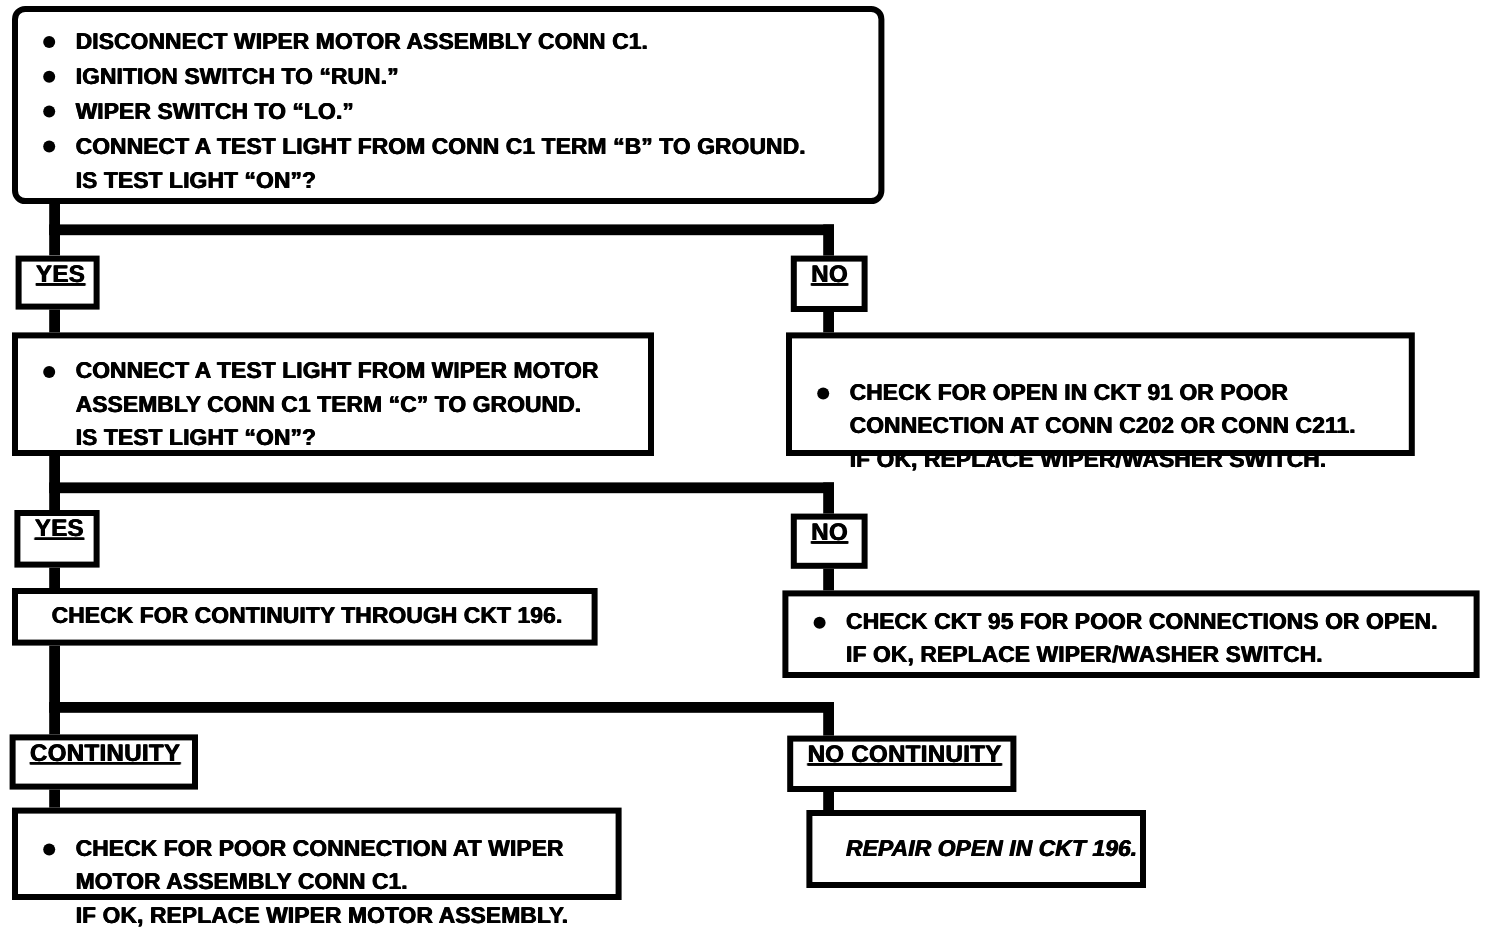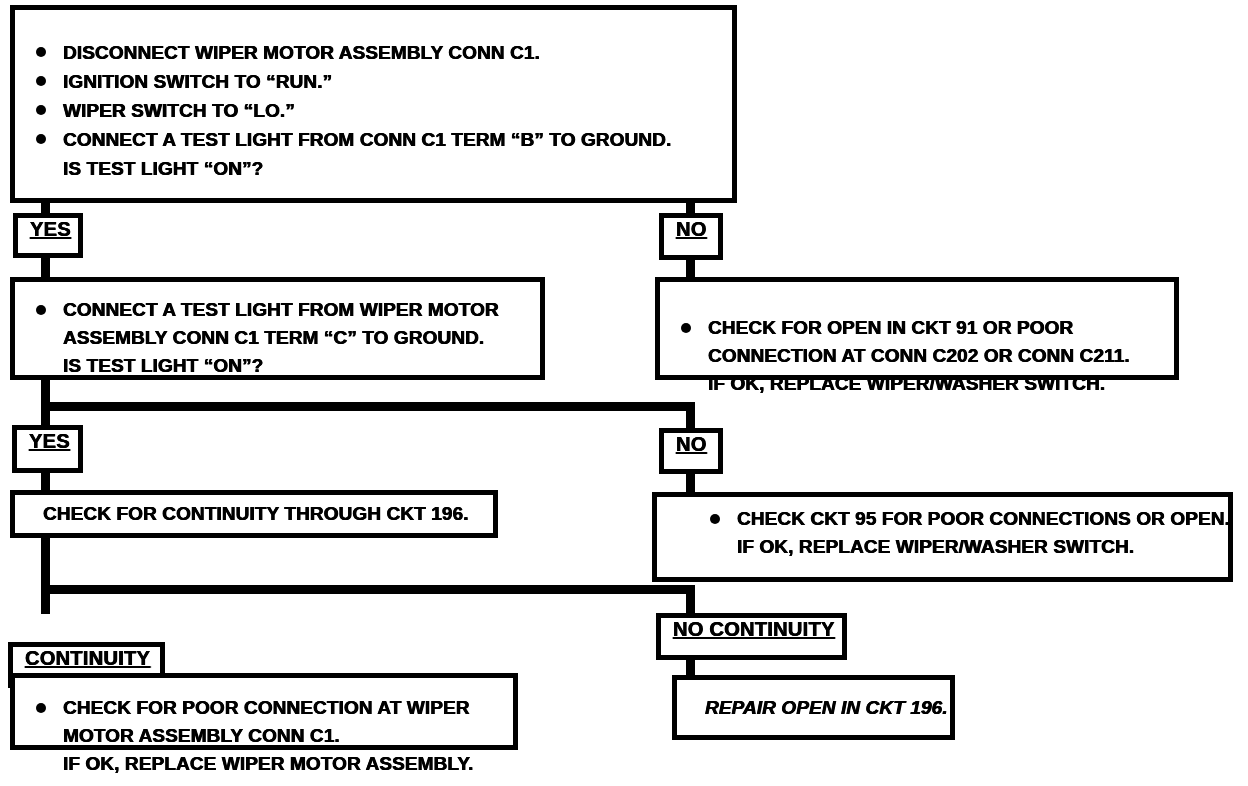--- a/index.html
+++ b/index.html
@@ -73,21 +73,21 @@
   <div class="conn" style="left:41px; top:402px; width:654px; height:9px;"></div>
   <div class="conn" style="left:686px; top:402px; width:9px; height:28px;"></div>
   <div class="conn" style="left:41px; top:471px; width:9px; height:21px;"></div>
   <div class="conn" style="left:686px; top:473px; width:9px; height:21px;"></div>
   <div class="conn" style="left:41px; top:536px; width:9px; height:78px;"></div>
   <div class="conn" style="left:41px; top:585px; width:654px; height:9px;"></div>
   <div class="conn" style="left:686px; top:585px; width:9px; height:30px;"></div>
   <div class="conn" style="left:41px; top:656px; width:9px; height:19px;"></div>
   <div class="conn" style="left:686px; top:658px; width:9px; height:19px;"></div>
 
-  <div class="box action-text lh29" style="left:10px; top:5px; width:727px; height:198px; padding-top:28px;">
+  <div class="box action-text lh29" style="left:10px; top:5px; width:727px; height:165px; padding-top:11px;border-radius:11px;">
     <div class="row bulleted">
       <span class="bullet"></span>
       <span>DISCONNECT WIPER MOTOR ASSEMBLY CONN C1.</span>
     </div>
     <div class="row bulleted">
       <span class="bullet"></span>
       <span>IGNITION SWITCH TO “RUN.”</span>
     </div>
     <div class="row bulleted">
       <span class="bullet"></span>
@@ -139,31 +139,31 @@
     <span>YES</span>
   </div>
   <div class="box label-box" style="left:659px; top:428px; width:64px; height:46px;">
     <span>NO</span>
   </div>
 
   <div class="box single-line" style="left:10px; top:490px; width:488px; height:48px;">
     <span>CHECK FOR CONTINUITY THROUGH CKT 196.</span>
   </div>
 
-  <div class="box action-text" style="left:652px; top:492px; width:581px; height:90px; padding-top:8px;padding-left:32px;">
+  <div class="box action-text" style="left:652px; top:492px; width:581px; height:73px; padding-top:8px;">
     <div class="row bulleted">
       <span class="bullet"></span>
       <span>CHECK CKT 95 FOR POOR CONNECTIONS OR OPEN.</span>
     </div>
     <div class="row cont">
       <span>IF OK, REPLACE WIPER/WASHER SWITCH.</span>
     </div>
   </div>
 
-  <div class="box label-box" style="left:8px; top:612px; width:157px; height:46px;margin-top:30px;">
+  <div class="box label-box" style="left:8px; top:612px; width:157px; height:46px;">
     <span>CONTINUITY</span>
   </div>
   <div class="box label-box" style="left:656px; top:613px; width:191px; height:47px;">
     <span>NO CONTINUITY</span>
   </div>
 
   <div class="box action-text" style="left:10px; top:673px; width:508px; height:77px; padding-top:16px;">
     <div class="row bulleted">
       <span class="bullet"></span>
       <span>CHECK FOR POOR CONNECTION AT WIPER</span>

